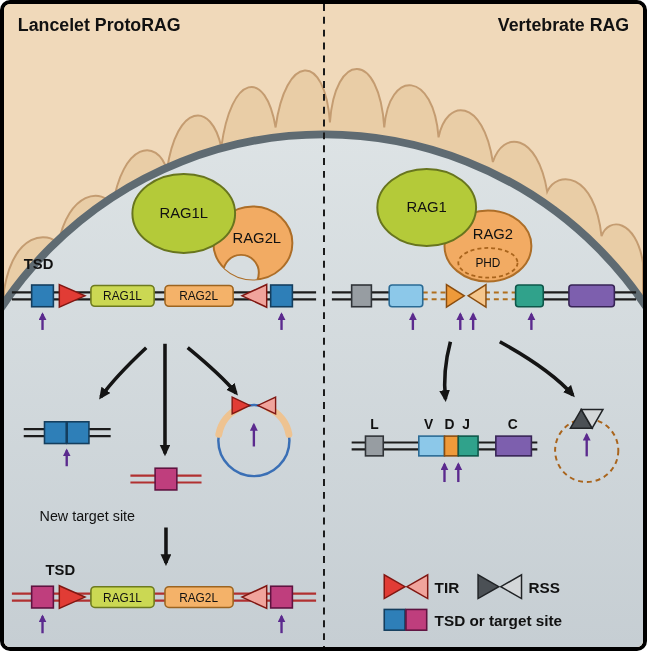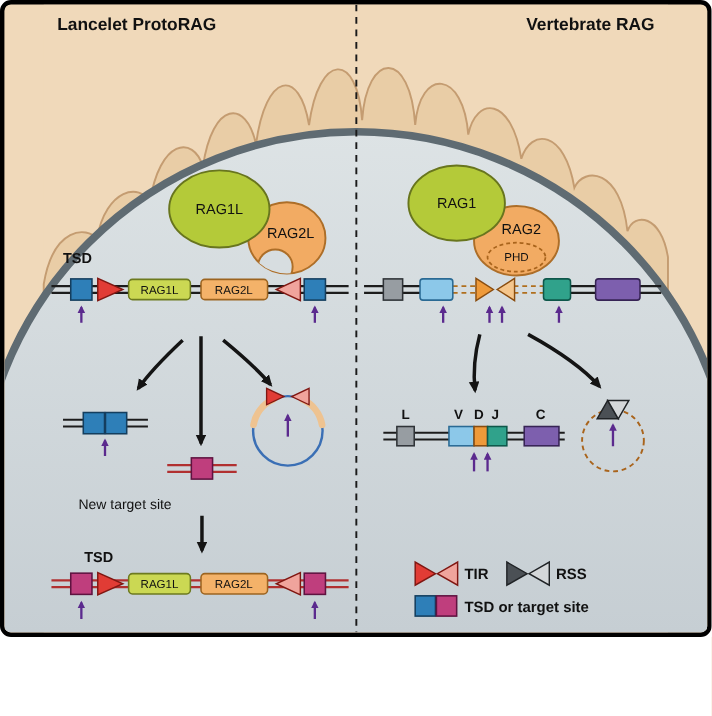--- a/index.html
+++ b/index.html
@@ -1,16 +1,16 @@
 <!DOCTYPE html>
 <html><head>
 <meta charset="utf-8">
 <style>
   html,body{margin:0;padding:0;background:#ffffff;}
-  .frame{width:647px;height:579px;box-sizing:border-box;border:4px solid #000;border-radius:10px;overflow:hidden;background:#f0d9ba;text-decoration:underline;}
+  .frame{width:647px;height:651px;box-sizing:border-box;border:4px solid #000;border-radius:10px;overflow:hidden;background:#f0d9ba;text-decoration:underline;}
   svg{display:block;width:100%;height:100%;}
   text{fill:#111;font-family:"Liberation Sans",sans-serif;}
   .t-title{font-weight:700;font-size:18px;}
   .t-tsd{font-weight:700;font-size:15px;}
   .t-prot{font-size:15px;}
   .t-gene{font-size:12px;}
   .t-phd{font-size:12px;}
   .t-seg{font-weight:700;font-size:14px;}
   .t-leg{font-weight:700;font-size:15.5px;}
   .t-note{font-size:14.5px;}

